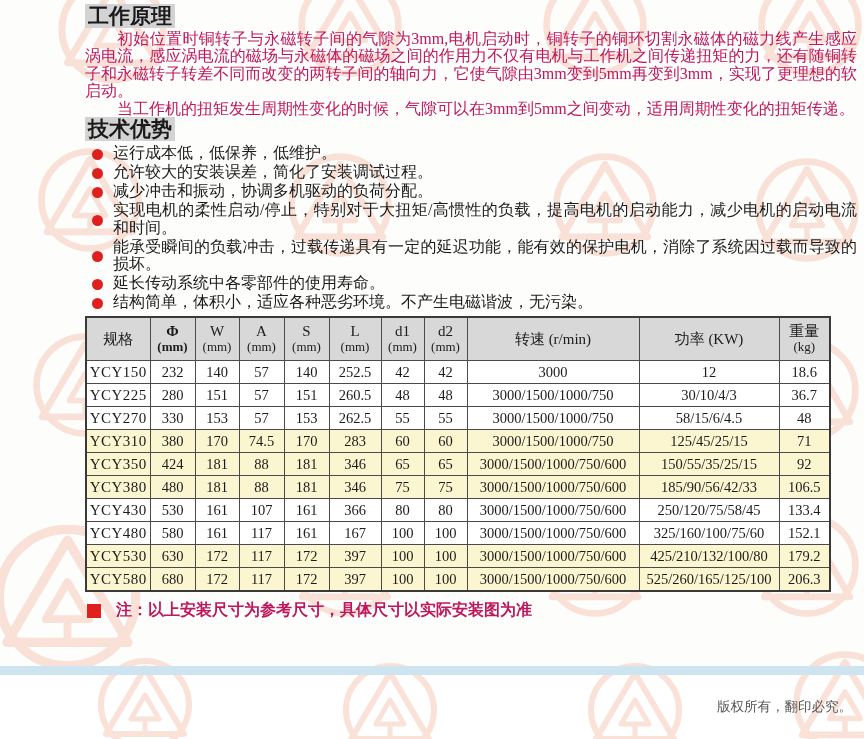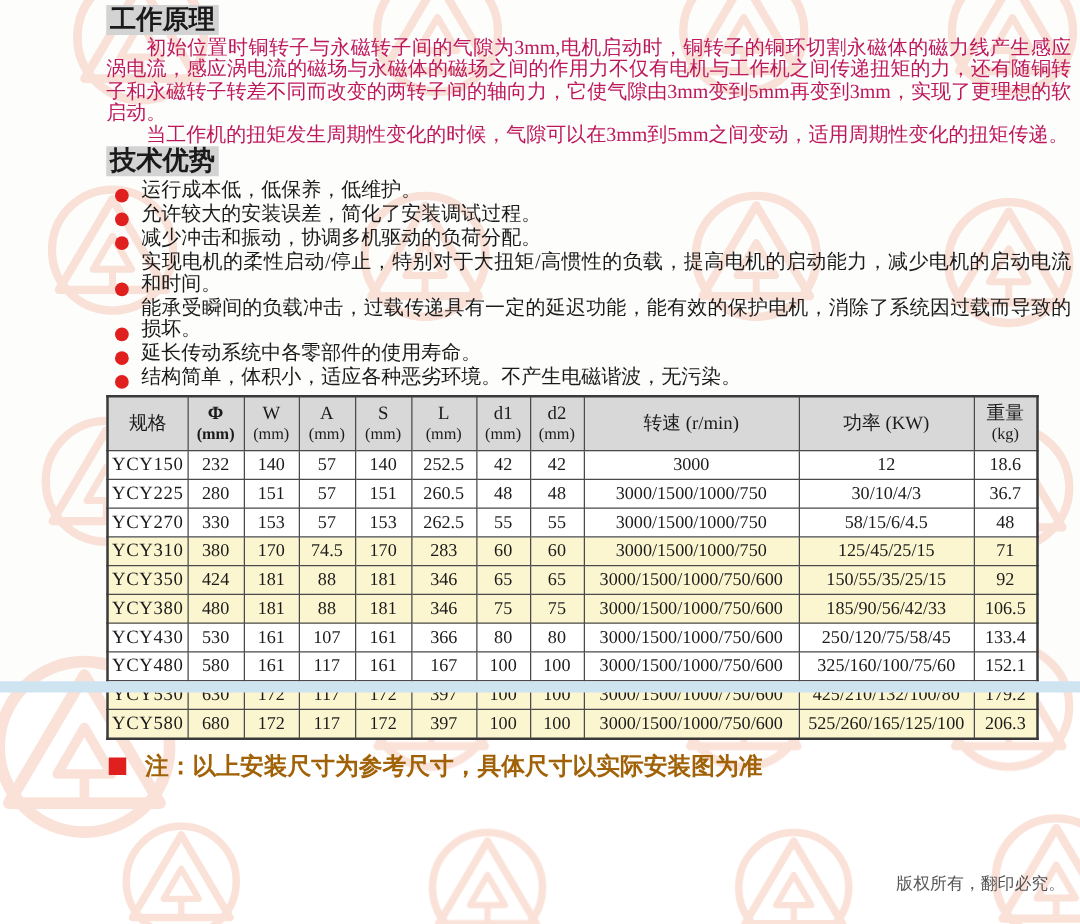--- a/index.html
+++ b/index.html
@@ -1,38 +1,38 @@
 <!DOCTYPE html>
 <html style="--red: #e01f1f; --heading-bg: #d3d3d3; --header-bg: #d8d8d8; --row-hl: #fbf5d0; --strip: #cfe4f1;"><head>
 <meta charset="utf-8">
 <style>
   html,body{margin:0;padding:0;}
   body{width:864px;height:739px;overflow:hidden;background:#ffffff;}
-  .page{position:relative;width:864px;height:554px;background:#fdfdfc;font-family:"Liberation Serif",serif;}
+  .page{position:relative;width:864px;height:675px;background:#fdfdfc;font-family:"Liberation Serif",serif;}
   .watermark-layer{position:absolute;inset:0;z-index:0;opacity:.34;pointer-events:none;}
   .wm{position:absolute;}
   .content{position:absolute;left:85px;top:4px;width:772px;z-index:1;}
   h2{margin:0 0 2px 0;font-family:"Liberation Sans",sans-serif;font-size:21px;font-weight:bold;color:#1a1a1a;line-height:1.12;}
   h2 .hl{background:var(--heading-bg);padding:0 3px;display:inline-block;}
   .para{margin:0;text-indent:2em;text-align:justify;font-size:16px;line-height:1.1;color:#be185d;}
   .bullets{list-style:none;margin:3px 0 0 0;padding:0;}
-  .bullets li{display:flex;align-items:flex-end;font-size:16px;line-height:1.12;color:#1b1b1b;margin:1px 0;}
+  .bullets li{display:flex;align-items:center;font-size:16px;line-height:1.12;color:#1b1b1b;margin:1px 0;}
   .dot{width:11px;height:11px;border-radius:50%;background:var(--red);flex:0 0 11px;margin:3px 10px 0 7px;}
   .btxt{text-align:justify;}
   table.spec{border-collapse:collapse;width:744px;margin-top:5px;table-layout:fixed;border:2px solid #3a3a3a;background:#fff;padding-left:21px;}
   .spec th,.spec td{border:1px solid #4a4a4a;text-align:center;vertical-align:middle;color:#1b1b1b;padding:0;}
   .spec thead th{background:var(--header-bg);font-weight:normal;font-size:15px;height:42px;line-height:1.12;}
   .spec th .u{display:block;font-size:13px;}
   .spec th.b{font-weight:bold;}
   .spec td{font-size:14.5px;height:22px;}
   .spec tr.hl-row td{background:var(--row-hl);}
   .spec td.model{font-size:15px;letter-spacing:.5px;}
   .note{display:flex;align-items:center;margin-top:8px;margin-left:2px;}
   .note-sq{width:14px;height:14px;background:var(--red);margin-right:15px;flex:0 0 14px;}
-  .note-text{font-size:19px;font-weight:bold;color:#a16207;}
+  .note-text{font-size:16px;font-weight:bold;color:#be185d;}
   .footer{position:absolute;right:12px;top:698px;font-size:13.5px;color:#555;z-index:1;font-family:"Liberation Serif",serif;}
   .bottom-strip{position:absolute;left:0;bottom:0;width:864px;height:9px;background:var(--strip);z-index:2;}
 </style>
 </head>
 <body>
 
 <div class="page">
   <div class="watermark-layer" id="wm-layer">
       <div class="wm" style="left: 55px; top: -28px;"><svg width="115" height="115" viewBox="0 0 100 100" fill="none">
           <circle cx="50" cy="50" r="44" stroke="#efa98e" stroke-width="6"></circle>

